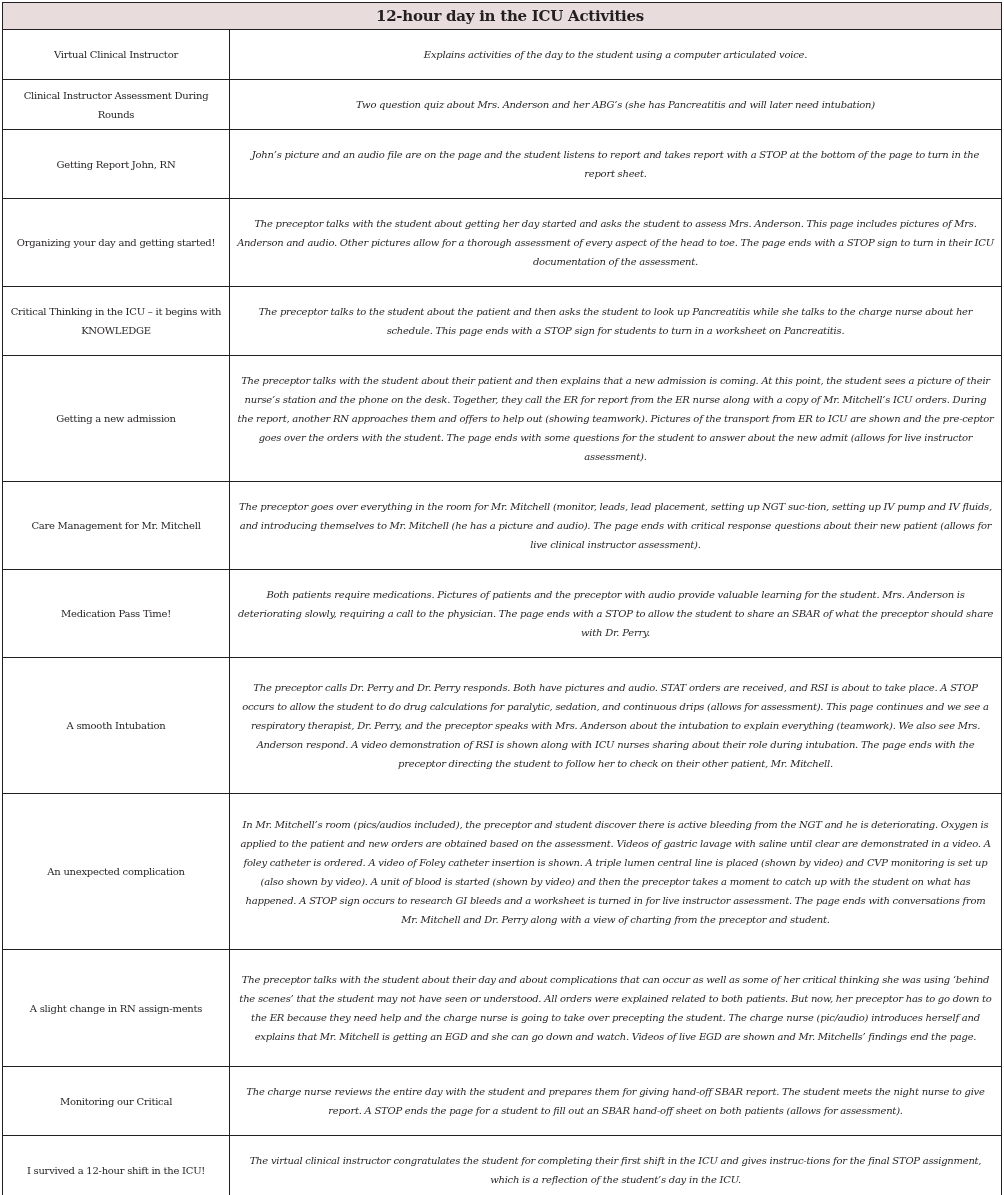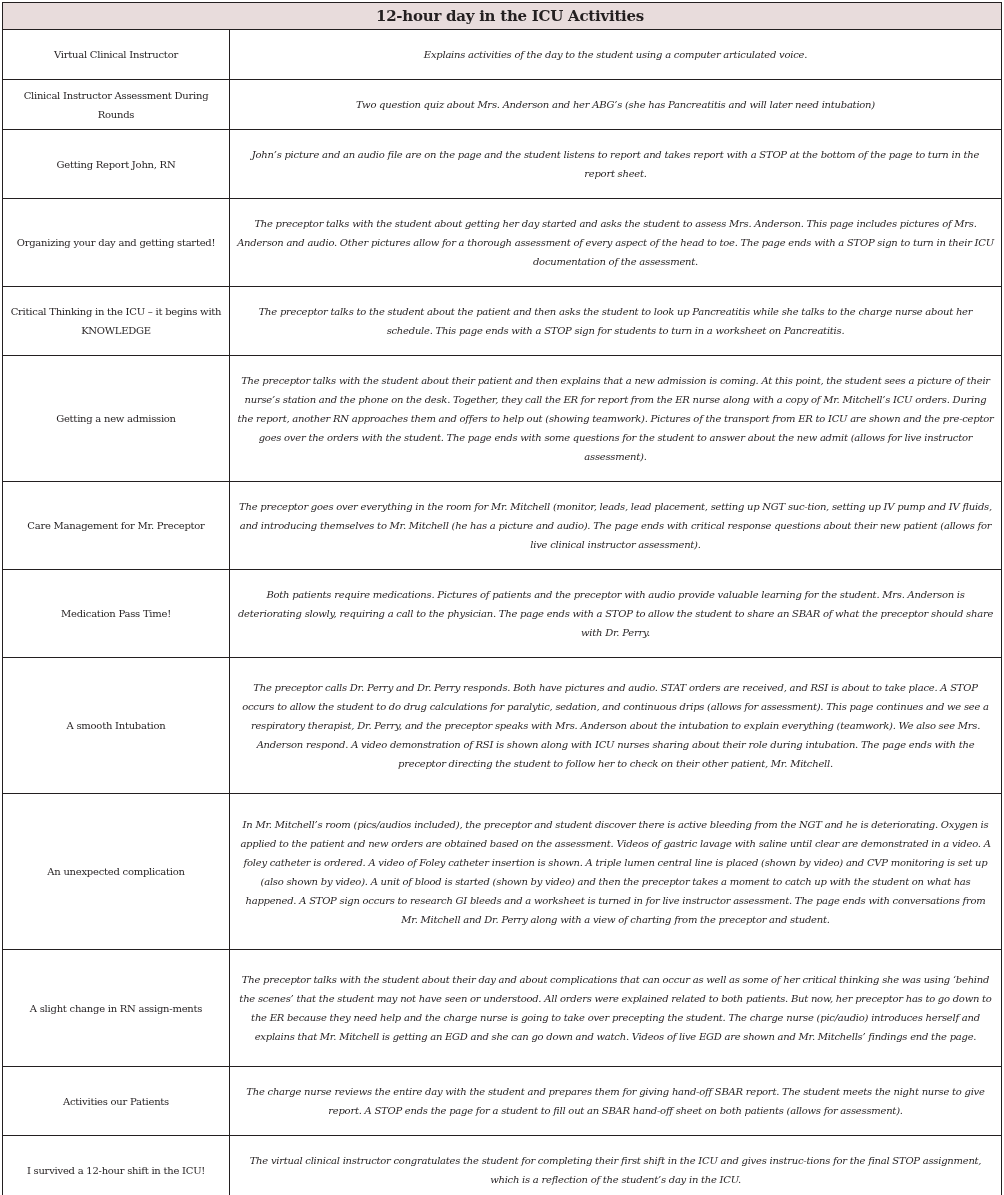--- a/index.html
+++ b/index.html
@@ -67,41 +67,41 @@
         </tr>
         <tr style="height: 66px;">
           <td class="act">Critical Thinking in the ICU – it begins with KNOWLEDGE</td>
           <td class="desc">The preceptor talks to the student about the patient and then asks the student to look up Pancreatitis while she talks to the charge nurse about her schedule.  This page ends with a STOP sign for students to turn in a worksheet on Pancreatitis.</td>
         </tr>
         <tr style="height: 117px;">
           <td class="act">Getting a new admission</td>
           <td class="desc">The preceptor talks with the student about their patient and then explains that a new admission is coming.  At this point, the student sees a picture of their nurse’s station and the phone on the desk.  Together, they call the ER for report from the ER nurse along with a copy of Mr. Mitchell’s ICU orders.  During the report, another RN approaches them and offers to help out (showing teamwork).  Pictures of the transport from ER to ICU are shown and the pre-ceptor goes over the orders with the student.  The page ends with some questions for the student to answer about the new admit (allows for live instructor assessment).</td>
         </tr>
         <tr style="height: 67px;">
-          <td class="act">Care Management for Mr. Preceptor</td>
+          <td class="act">Care Management for Mr. Mitchell</td>
           <td class="desc">The preceptor goes over everything in the room for Mr. Mitchell (monitor, leads, lead placement, setting up NGT suc-tion, setting up IV pump and IV fluids, and introducing themselves to Mr. Mitchell (he has a picture and audio).  The page ends with critical response questions about their new patient (allows for live clinical instructor assessment).</td>
         </tr>
         <tr style="height: 67px;">
           <td class="act">Medication Pass Time!</td>
           <td class="desc">Both patients require medications.  Pictures of patients and the preceptor with audio provide valuable learning for the student.  Mrs. Anderson is deteriorating slowly, requiring a call to the physician.  The page ends with a STOP to allow the student to share an SBAR of what the preceptor should share with Dr. Perry.</td>
         </tr>
         <tr style="height: 136px;">
           <td class="act">A smooth Intubation</td>
           <td class="desc">The preceptor calls Dr. Perry and Dr. Perry responds.  Both have pictures and audio.  STAT orders are received, and RSI is about to take place.  A STOP occurs to allow the student to do drug calculations for paralytic, sedation, and continuous drips (allows for assessment).  This page continues and we see a respiratory therapist, Dr. Perry, and the preceptor speaks with Mrs. Anderson about the intubation to explain everything (teamwork).  We also see Mrs. Anderson respond.  A video demonstration of RSI is shown along with ICU nurses sharing about their role during intubation.  The page ends with the preceptor directing the student to follow her to check on their other patient, Mr. Mitchell.</td>
         </tr>
         <tr style="height: 156px;">
           <td class="act">An unexpected complication</td>
           <td class="desc">In Mr. Mitchell’s room (pics/audios included), the preceptor and student discover there is active bleeding from the NGT and he is deteriorating.  Oxygen is applied to the patient and new orders are obtained based on the assessment.  Videos of gastric lavage with saline until clear are demonstrated in a video.  A foley catheter is ordered.  A video of Foley catheter insertion is shown.  A triple lumen central line is placed (shown by video) and CVP monitoring is set up (also shown by video).  A unit of blood is started (shown by video) and then the preceptor takes a moment to catch up with the student on what has happened.  A STOP sign occurs to research GI bleeds and a worksheet is turned in for live instructor assessment.  The page ends with conversations from Mr. Mitchell and Dr. Perry along with a view of charting from the preceptor and student.</td>
         </tr>
         <tr style="height: 117px;">
           <td class="act">A slight change in RN assign-ments</td>
           <td class="desc">The preceptor talks with the student about their day and about complications that can occur as well as some of her critical thinking she was using ‘behind the scenes’ that the student may not have seen or understood.  All orders were explained related to both patients.  But now, her preceptor has to go down to the ER because they need help and the charge nurse is going to take over precepting the student.  The charge nurse (pic/audio) introduces herself and explains that Mr. Mitchell is getting an EGD and she can go down and watch.  Videos of live EGD are shown and Mr. Mitchells’ findings end the page.</td>
         </tr>
         <tr style="height: 62px;">
-          <td class="act">Activities our Patients</td>
+          <td class="act">Monitoring our Critical</td>
           <td class="desc">The charge nurse reviews the entire day with the student and prepares them for giving hand-off SBAR report. The student meets the night nurse to give report.  A STOP ends the page for a student to fill out an SBAR hand-off sheet on both patients (allows for assessment).</td>
         </tr>
         <tr style="height: 53px;">
           <td class="act">I survived a 12-hour shift in the ICU!</td>
           <td class="desc">The virtual clinical instructor congratulates the student for completing their first shift in the ICU and gives instruc-tions for the final STOP assignment, which is a reflection of the student’s day in the ICU.</td>
         </tr>
       </tbody>
 </table>
 </div>
 

